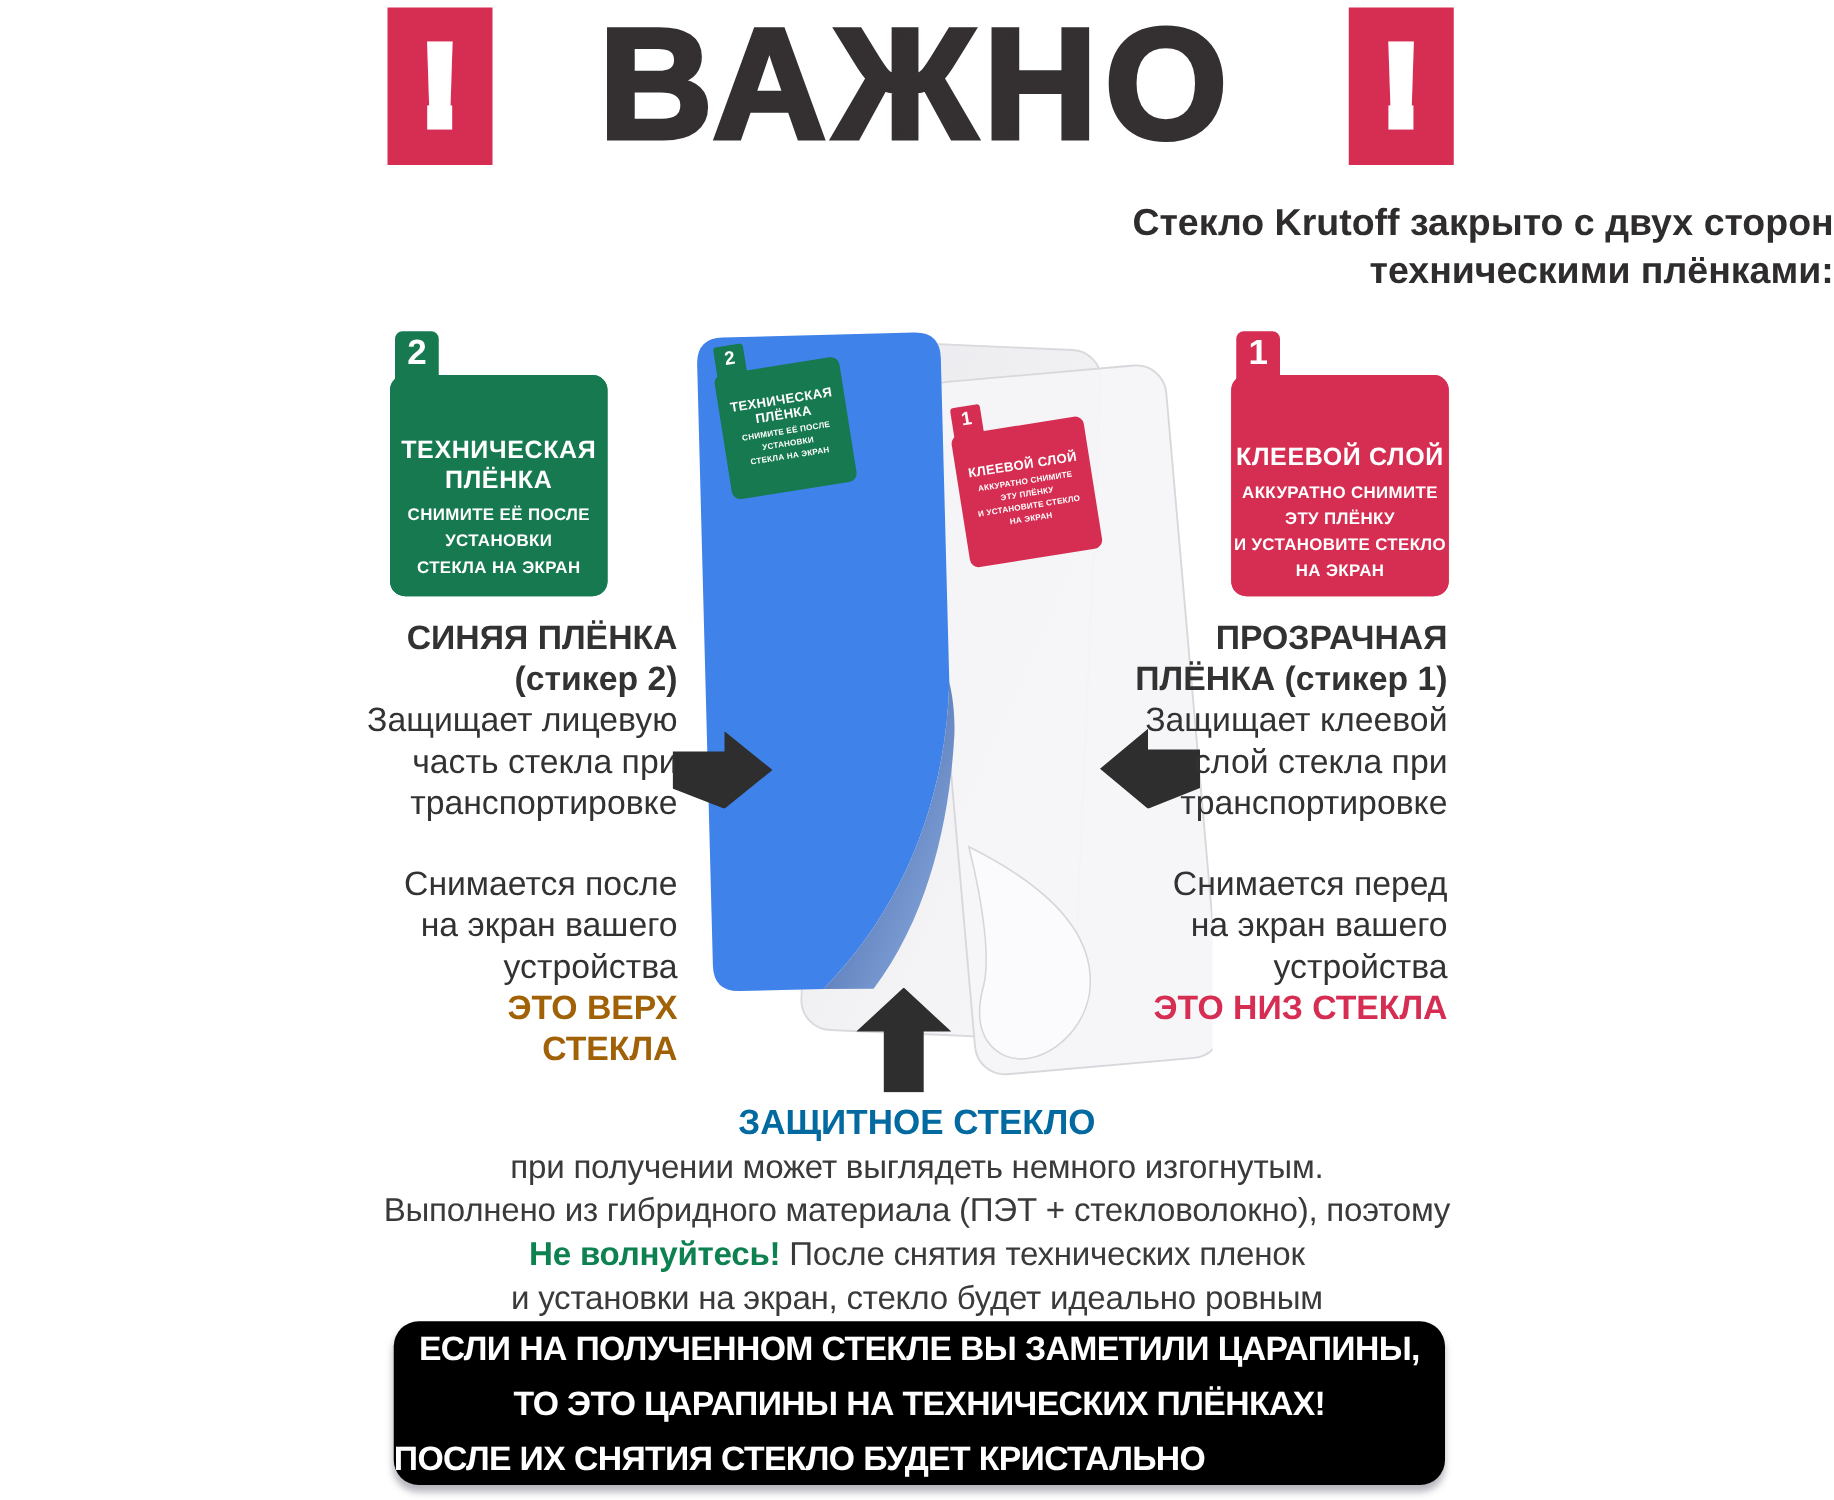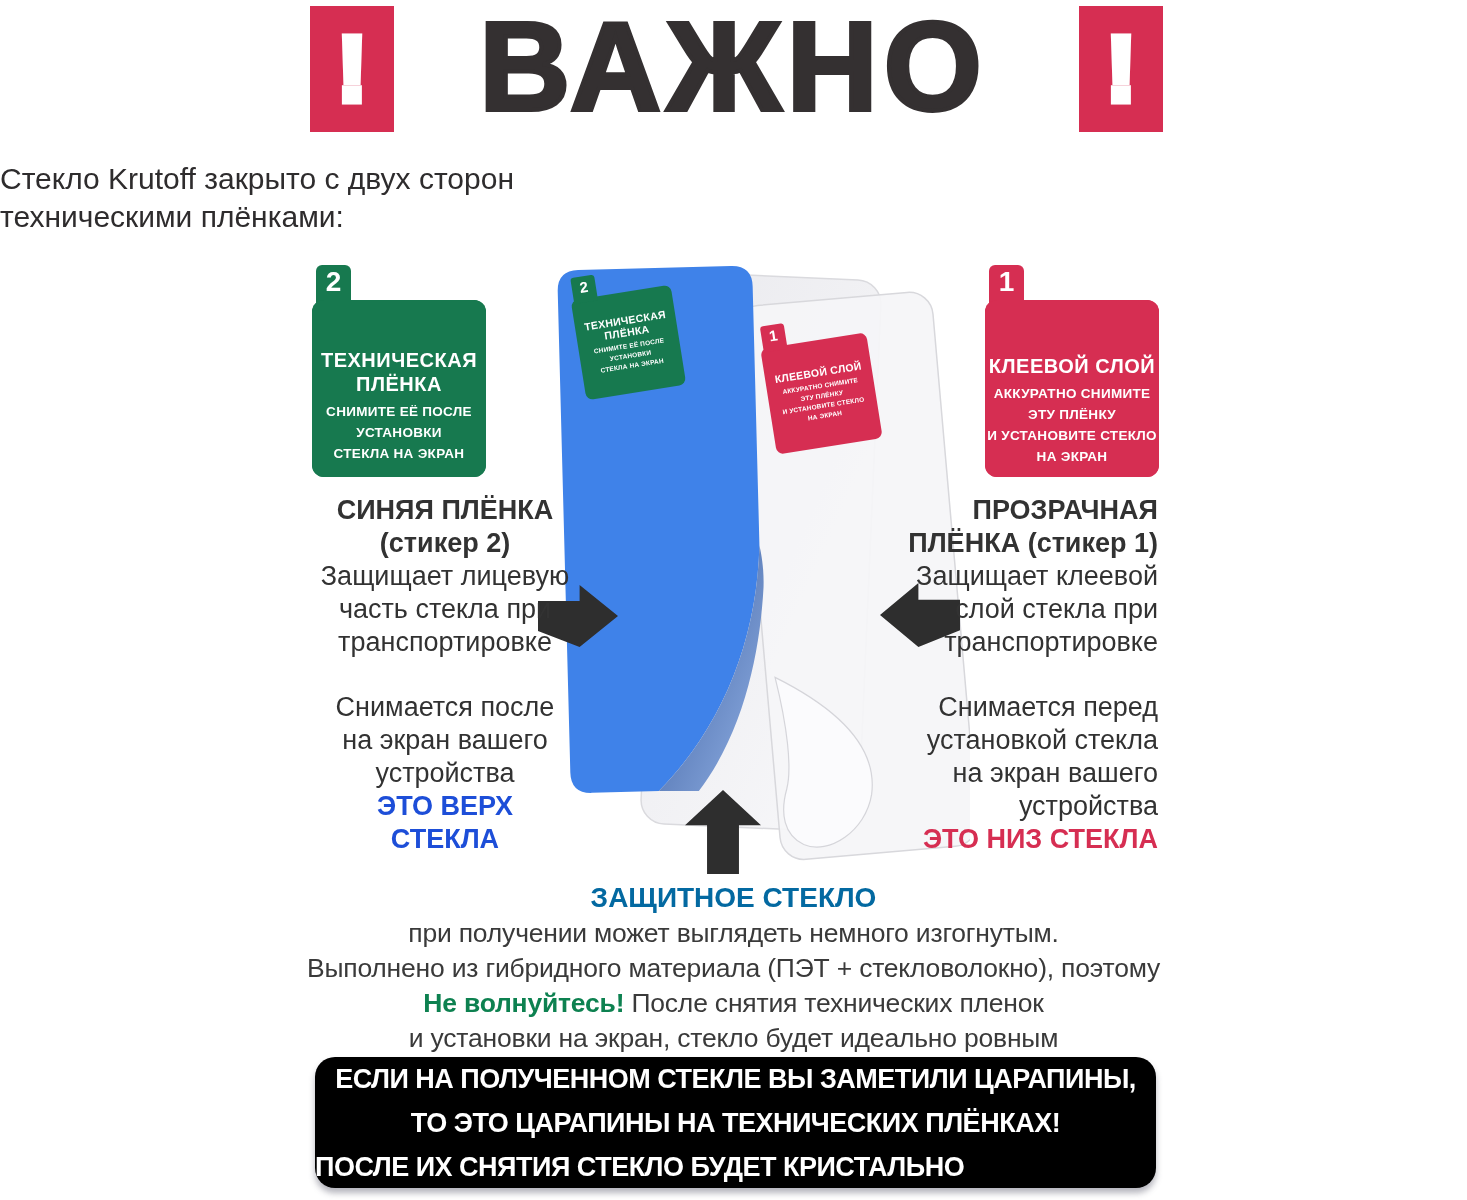--- a/index.html
+++ b/index.html
@@ -8,22 +8,22 @@
   .poster { position:relative; width:1467px; height:1200px; background:#ffffff; overflow:hidden; }
 
   
   .excl { position:absolute; top:6px; width:84px; height:126px; background:#d62e52;
           display:flex; align-items:center; justify-content:center;
           color:#ffffff; font-weight:800; font-size:92px; -webkit-text-stroke:7px #ffffff; }
   .excl.left { left:310px; } .excl.right { left:1079px; }
   .main-title { position:absolute; left:0; right:0; top:-6px; height:146px; text-align:center;
           font-weight:800; font-size:126px; line-height:146px; letter-spacing:6px;
           color:#343031; -webkit-text-stroke:4px #343031; }
-  .subtitle { position:absolute; left:0; right:0; top:160px; text-align:left;
-          font-weight:400; font-size:30px; line-height:38px; color:#2e2c2d; }
+  .subtitle { position:absolute; left:0; right:0; top:160px; text-align:right;
+          font-weight:700; font-size:30px; line-height:38px; color:#2e2c2d; }
 
   
   .big-sticker { position:absolute; top:300px; width:174px; height:177px; border-radius:12px;
           color:#ffffff; text-align:center; }
   .big-sticker.green { left:312px; background:#17794f; }
   .big-sticker.red   { left:985px; background:#d62e52; }
   .big-tab { position:absolute; top:-35px; left:4px; width:35px; height:48px; border-radius:6px 6px 0 0;
           display:flex; justify-content:center; color:#fff; font-weight:800; font-size:28px;
           line-height:34px; z-index:0; }
   .big-sticker.green .big-tab { background:#17794f; }
@@ -55,26 +55,26 @@
   .arrow { position:absolute; background:#2e2e2e; }
   .arrow.to-right { left:538px; top:585px; width:80px; height:62px;
           clip-path:polygon(0% 26%, 52% 26%, 52% 0%, 100% 50%, 52% 100%, 0% 74%); }
   .arrow.to-left { left:880px; top:583px; width:80px; height:64px;
           clip-path:polygon(100% 26%, 48% 26%, 48% 0%, 0% 50%, 48% 100%, 100% 74%); }
   .arrow.to-up { left:685px; top:790px; width:76px; height:84px;
           clip-path:polygon(50% 0%, 100% 42%, 71% 42%, 71% 100%, 29% 100%, 29% 42%, 0% 42%); }
 
   
   .side-block { position:absolute; top:494px; font-size:27px; line-height:33px; color:#323232; }
-  .side-block.left  { left:320px; width:250px; text-align:center; }
+  .side-block.left  { left:292px; width:250px; text-align:right; }
   .side-block.right { left:908px; width:250px; text-align:right; }
   .sb-head { font-weight:800; }
   .sb-spacer { height:32px; }
   .sb-accent { font-weight:800; }
-  .sb-accent.green { color:#1d4ed8; }
+  .sb-accent.green { color:#a16207; }
   .sb-accent.red   { color:#d62e52; }
 
   
   .glass-section { position:absolute; left:0; right:0; top:880px; text-align:center; color:#3a3a3a; }
   .gs-head { font-weight:800; font-size:28px; line-height:36px; color:#0369a1; }
   .gs-line { font-size:26.5px; line-height:35px; letter-spacing:-.2px; }
   .gs-accent { color:#0d8150; font-weight:800; }
 
   
   .banner { position:absolute; left:315px; top:1057px; width:841px; height:131px;
@@ -189,21 +189,20 @@
   </div>
 
   <div class="side-block right">
     <div class="sb-head">ПРОЗРАЧНАЯ</div>
     <div class="sb-head">ПЛЁНКА (стикер 1)</div>
     <div>Защищает клеевой</div>
     <div>слой стекла при</div>
     <div>транспортировке</div>
     <div class="sb-spacer"></div>
     <div>Снимается перед</div>
-    <div>установкой стекла</div>
     <div>на экран вашего</div>
     <div>устройства</div>
     <div class="sb-accent red">ЭТО НИЗ СТЕКЛА</div>
   </div>
 
   <div class="glass-section">
     <div class="gs-head">ЗАЩИТНОЕ СТЕКЛО</div>
     <div class="gs-line">при получении может выглядеть немного изгогнутым.</div>
     <div class="gs-line">Выполнено из гибридного материала (ПЭТ + стекловолокно), поэтому</div>
     <div class="gs-line"><span class="gs-accent">Не волнуйтесь!</span><span> После снятия технических пленок</span></div>

